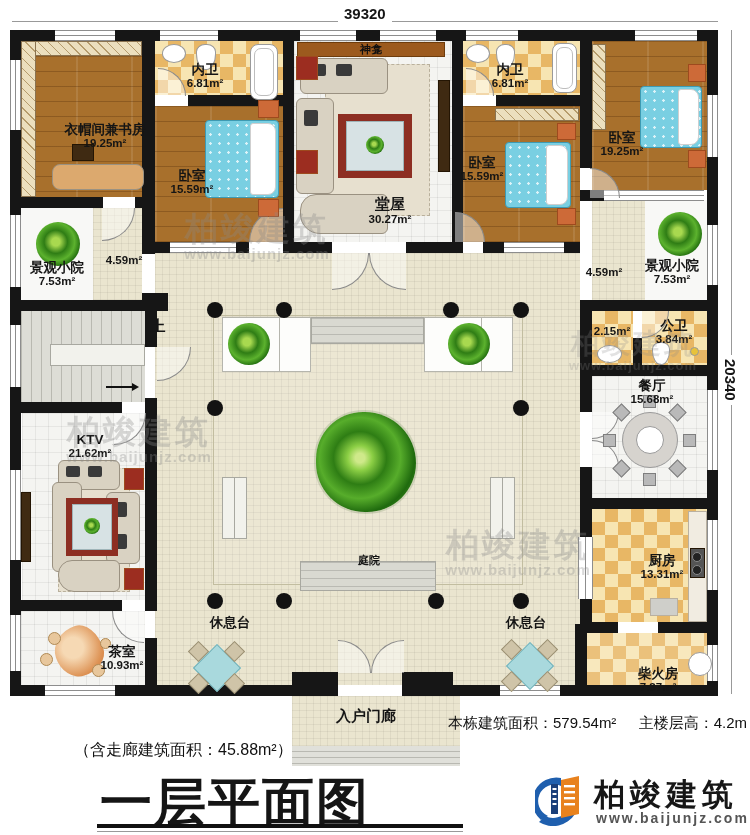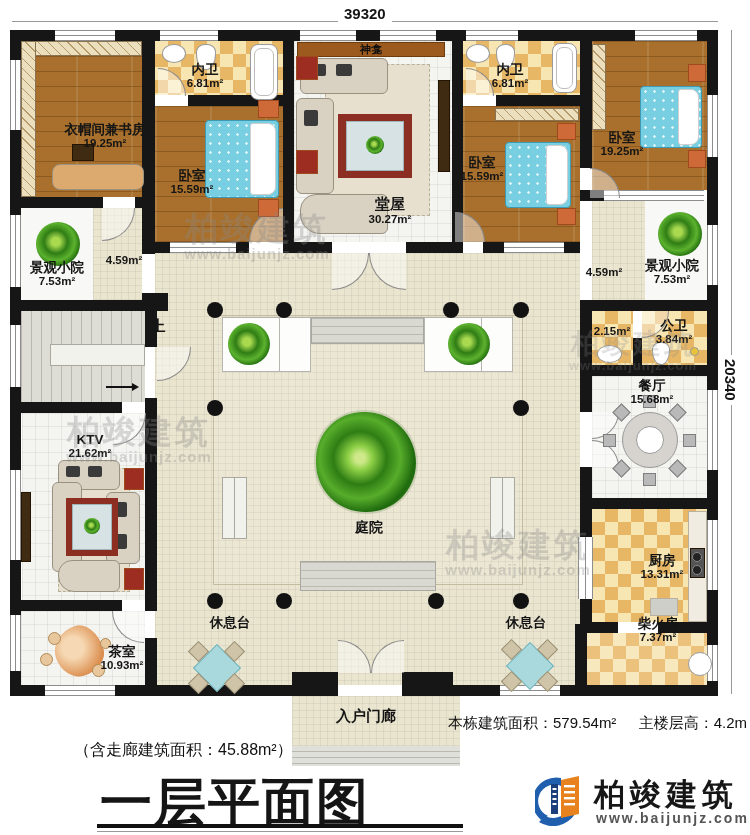--- a/index.html
+++ b/index.html
@@ -404,37 +404,37 @@
   </div>
   <div class="lbl" style="left:612px;top:378px;width:80px;">
     <span class="nm">餐厅</span>
     <span class="ar">15.68m²</span>
   </div>
   <div class="lbl" style="left:45px;top:432px;width:90px;">
     <span class="nm">KTV</span>
     <span class="ar">21.62m²</span>
   </div>
   <div class="lbl" style="left:326px;top:520px;width:86px;">
-    <span class="nm" style="font-size:14px;">庭院</span>
+    <span class="nm" style="font-size:11px;margin-top:34px;">庭院</span>
   </div>
   <div class="lbl" style="left:622px;top:553px;width:80px;">
     <span class="nm">厨房</span>
     <span class="ar">13.31m²</span>
   </div>
   <div class="lbl" style="left:82px;top:644px;width:80px;">
     <span class="nm">茶室</span>
     <span class="ar">10.93m²</span>
   </div>
   <div class="lbl" style="left:190px;top:615px;width:80px;">
     <span class="nm">休息台</span>
   </div>
   <div class="lbl" style="left:486px;top:615px;width:80px;">
     <span class="nm">休息台</span>
   </div>
-  <div class="lbl" style="left:618px;top:616px;width:80px;text-align:center;">
+  <div class="lbl" style="left:618px;top:666px;width:80px;text-align:center;">
     <span class="nm">柴火房</span>
     <span class="ar">7.37m²</span>
   </div>
   <div class="lbl" style="left:306px;top:708px;width:120px;">
     <span class="nm" style="font-size:15px;">入户门廊</span>
   </div>
 
   <div class="wm" style="left:142px;top:212px;width:230px;">
     <span class="b">柏竣建筑</span>
     <span class="u">www.baijunjz.com</span>

